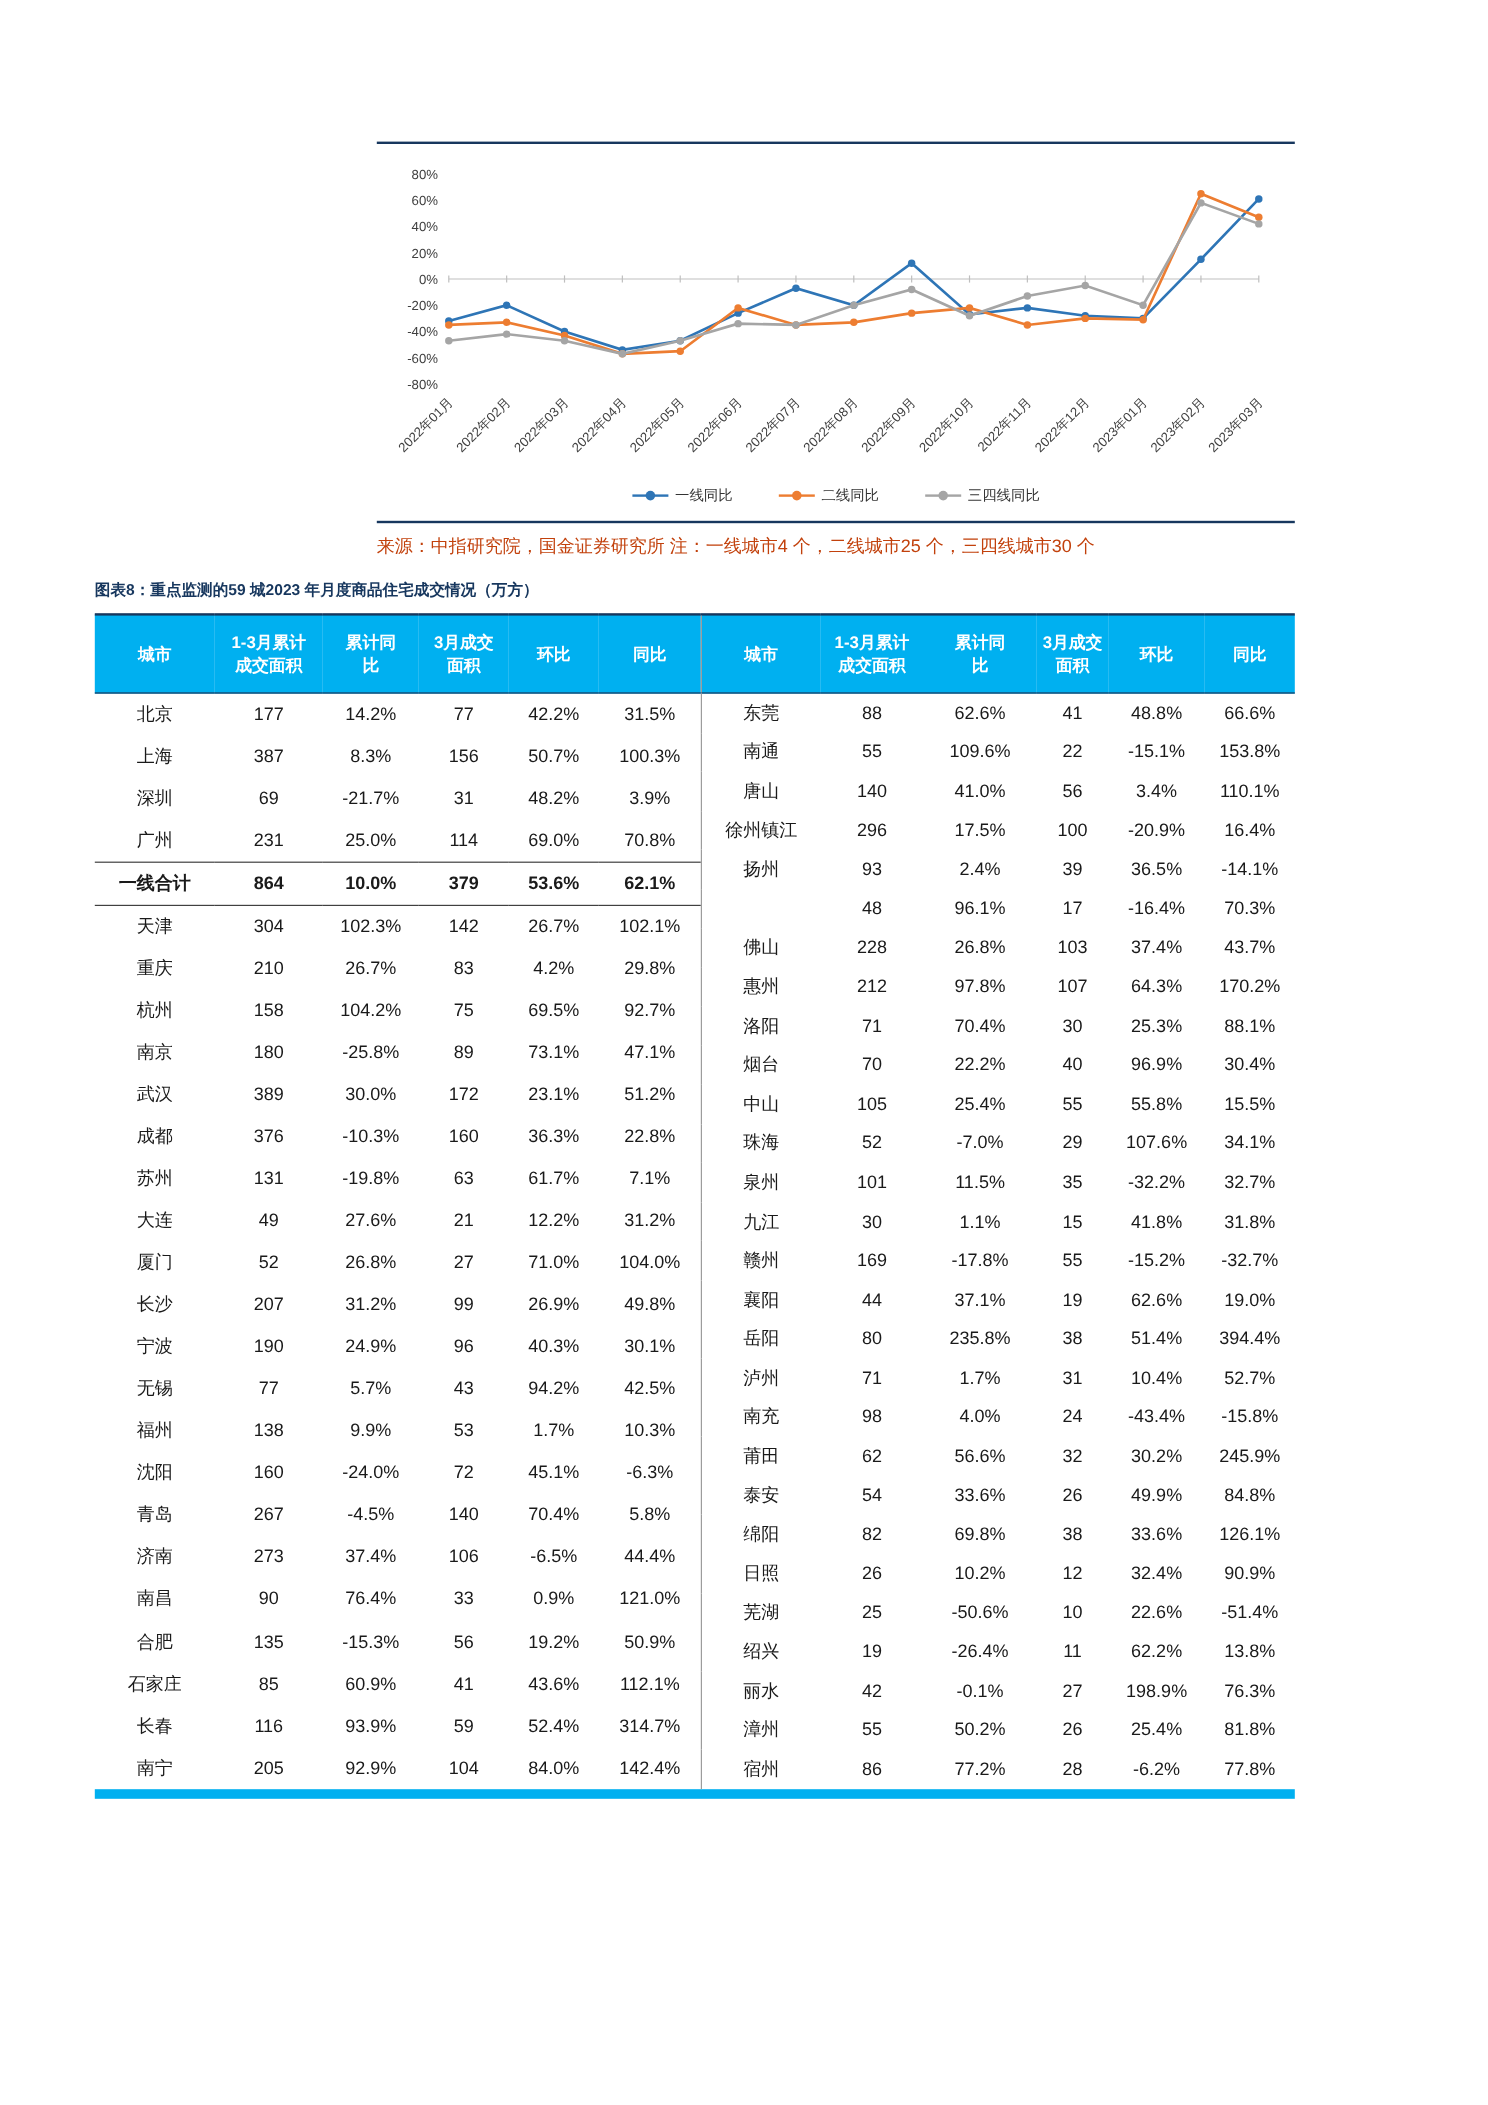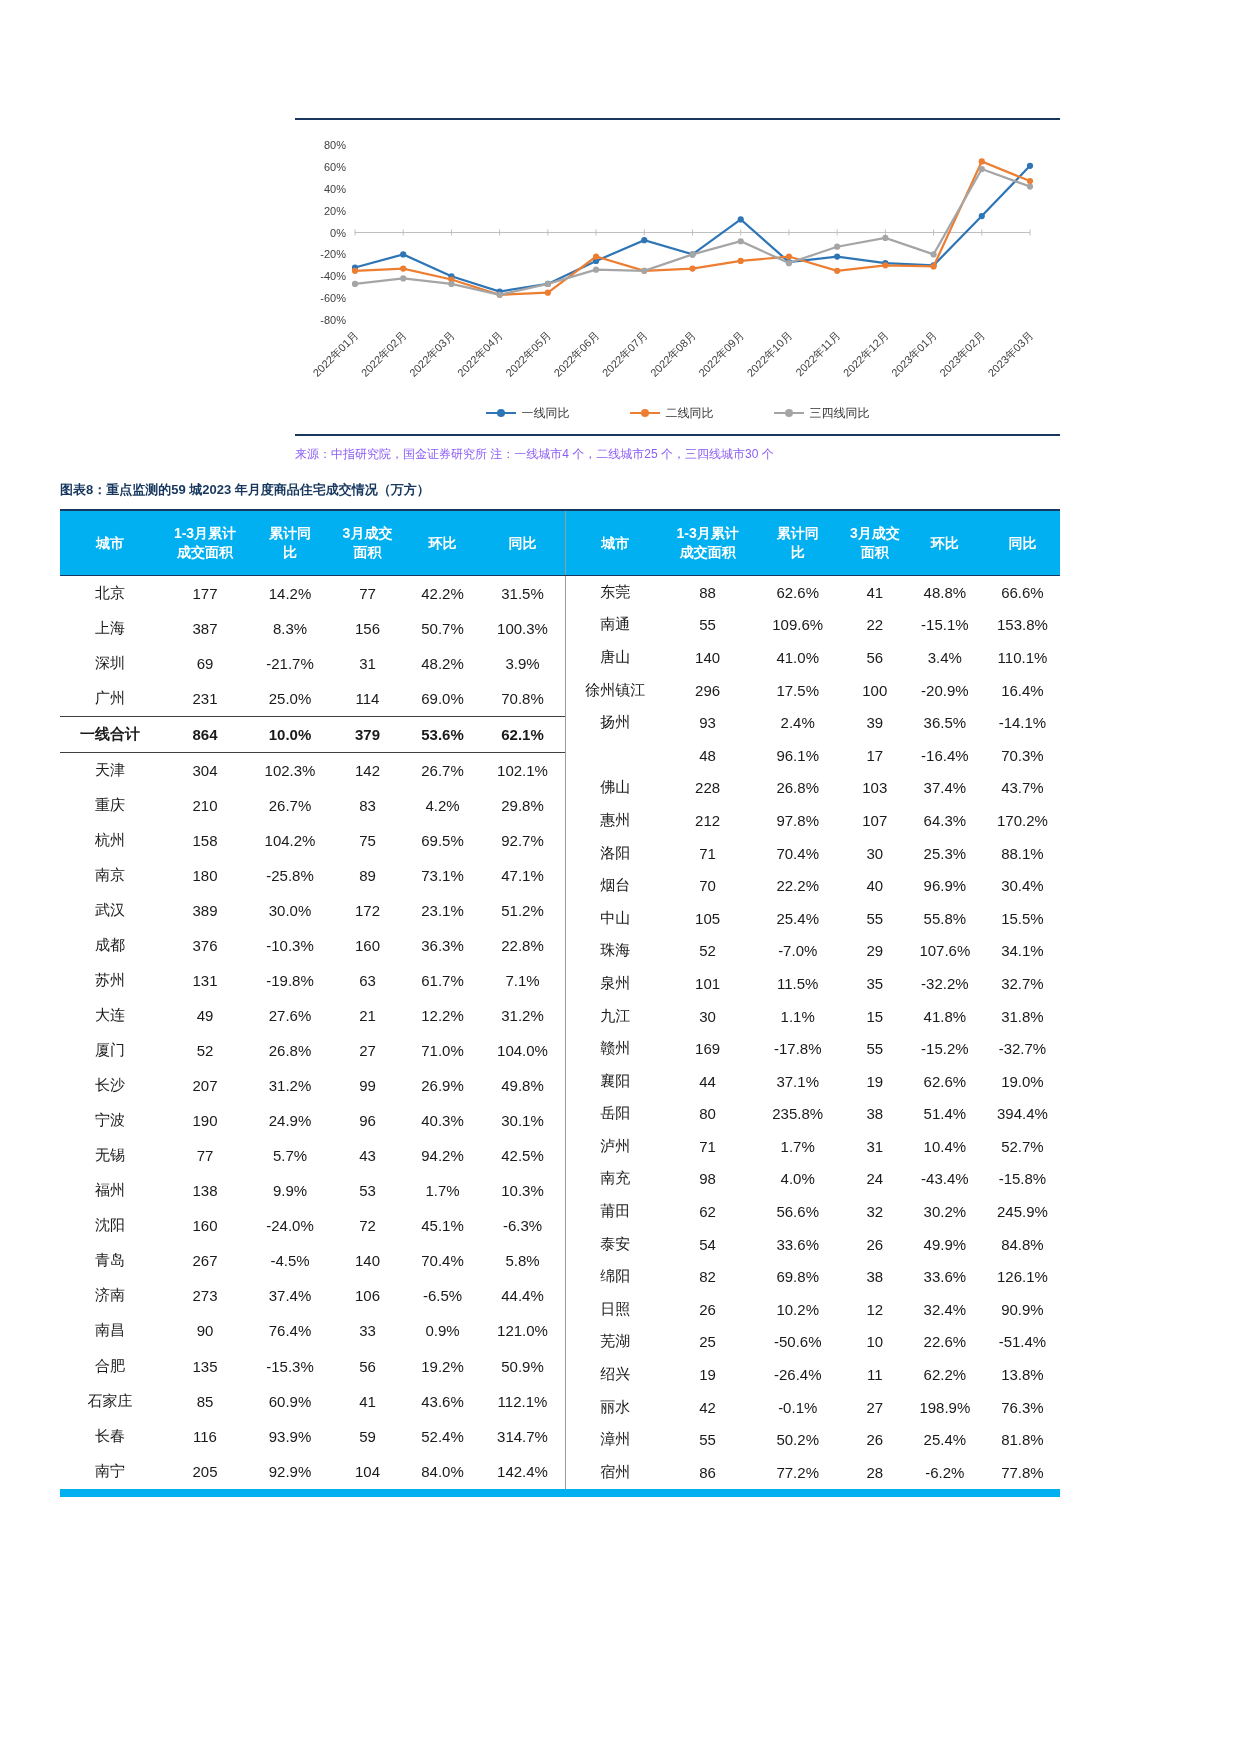--- a/index.html
+++ b/index.html
@@ -1,38 +1,38 @@
 <!DOCTYPE html>
 <html><head>
 <meta charset="utf-8">
 <style>
   html,body{margin:0;padding:0;}
   body{
     width:1240px;height:1754px;background:#ffffff;
     font-family:"Liberation Sans","DejaVu Sans",sans-serif;
     color:#1a1a1a;position:relative;
   }
-  .content{padding:118px 180px 0 60px;}
+  .content{padding:118px 180px 0 79px;}
 
   
   .figure{
     margin-left:235px;width:765px;
     border-top:2px solid #17375E;
     border-bottom:2px solid #17375E;
     padding:8px 0 8px 0;
   }
   .chart-svg{display:block;}
   .chart-svg text{font-family:"Liberation Sans","DejaVu Sans",sans-serif;font-size:11px;fill:#404040;}
-  .legend{display:flex;justify-content:center;align-items:center;gap:60px;height:26px;}
+  .legend{display:flex;justify-content:center;align-items:center;gap:38px;height:26px;}
   .legend-item{display:flex;align-items:center;gap:6px;}
   .legend-marker{position:relative;width:30px;height:2px;display:inline-block;}
   .legend-marker .dot{position:absolute;left:11px;top:-3px;width:8px;height:8px;border-radius:50%;}
   .legend-label{font-size:12px;color:#333;}
 
-  .source-note{margin:10px 0 18px 235px;font-size:12px;color:#8b5cf6;}
+  .source-note{margin:10px 0 18px 235px;font-size:15px;color:#c2410c;}
 
   
   .fig-title{font-size:13px;font-weight:bold;color:#17375E;margin:6px 0 10px 0;}
 
   
   .tables{display:flex;width:1000px;}
   table{border-collapse:collapse;table-layout:fixed;}
   table.left{width:505px;}
   table.right{width:495px;border-left:1px solid #9c9c9c;}
   th{

